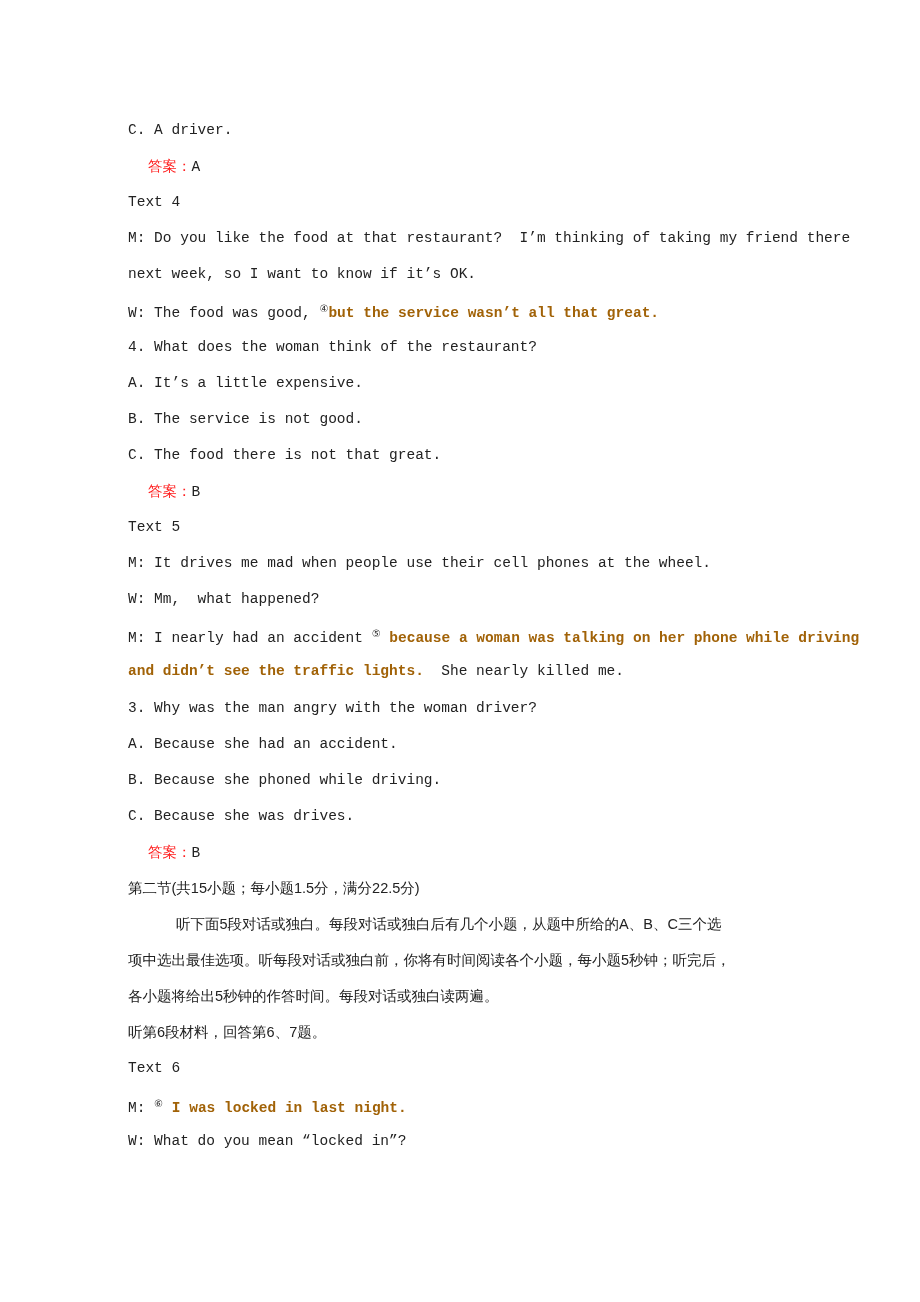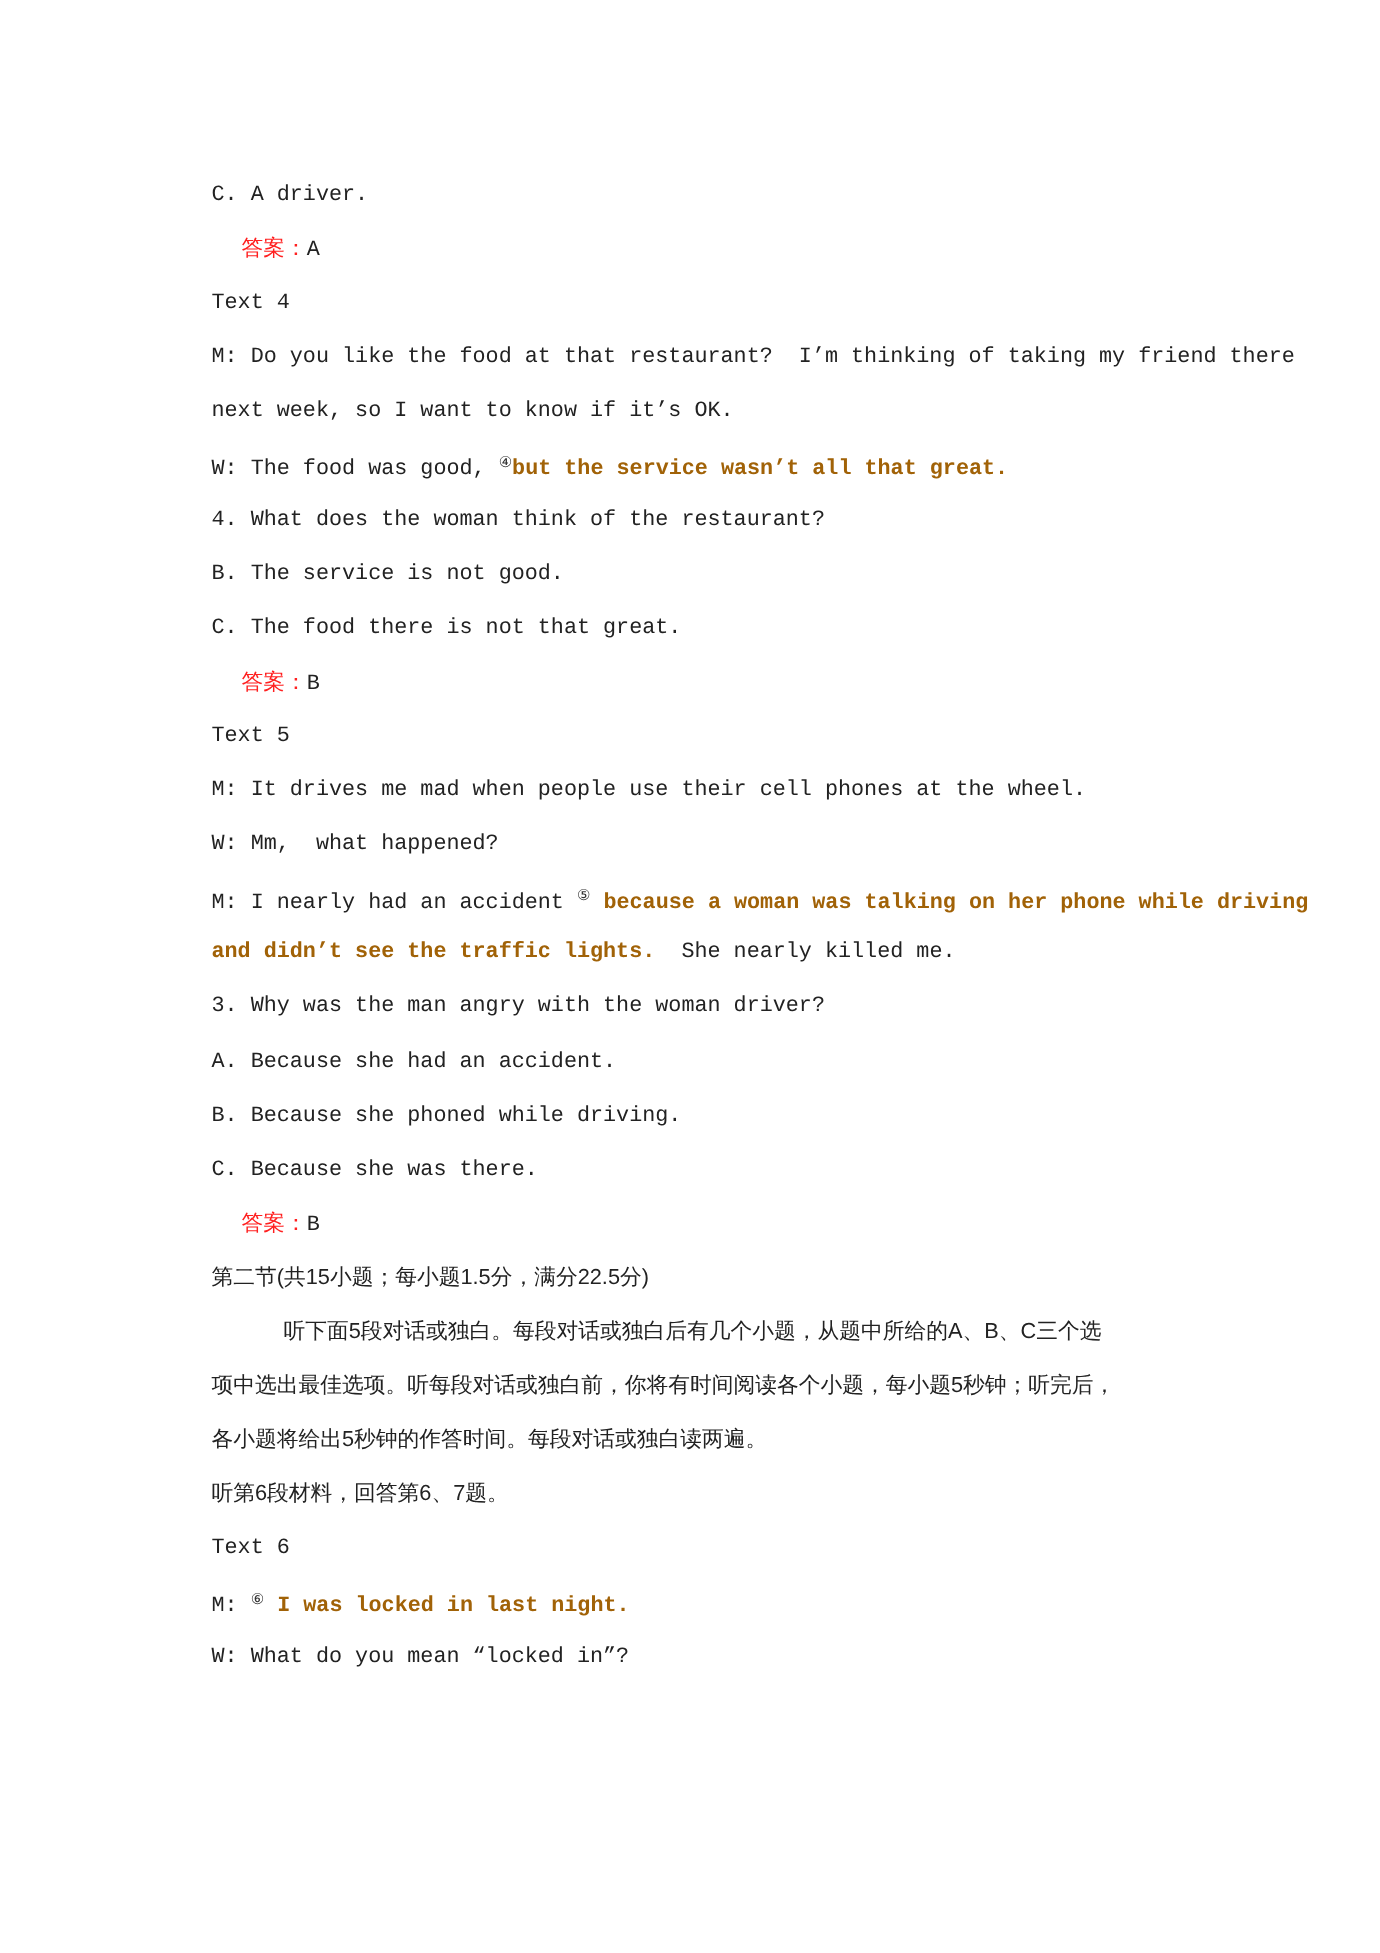--- a/index.html
+++ b/index.html
@@ -11,21 +11,21 @@
       width: 920px;
       height: 1302px;
       position: relative;
       overflow: hidden;
       color: #222222;
       font-family: "Liberation Mono", "DejaVu Sans Mono", monospace;
       font-size: 14.5px;
     }
     .page {
       position: absolute;
-      left: 141px;
+      left: 128px;
       top: 119px;
       width: 700px;
     }
     .line {
       height: 36.1px;
       line-height: 22px;
       white-space: pre;
       letter-spacing: 0px;
     }
     .zh {
@@ -61,36 +61,37 @@
   <div class="line"><span class="zh red">答案：</span><span>A</span></div>
 
   <div class="line">Text 4</div>
 
   <div class="line">M: Do you like the food at that restaurant?  I’m thinking of taking my friend there</div>
   <div class="line">next week, so I want to know if it’s OK.</div>
 
   <div class="line"><span>W: The food was good, </span><span class="circ">④</span><span class="bold">but the service wasn’t all that great.</span></div>
 
   <div class="line">4. What does the woman think of the restaurant?</div>
+  <div class="line">A. It’s a little expensive.</div>
   <div class="line">B. The service is not good.</div>
   <div class="line">C. The food there is not that great.</div>
 
   <div class="line"><span class="zh red">答案：</span><span>B</span></div>
 
   <div class="line">Text 5</div>
   <div class="line">M: It drives me mad when people use their cell phones at the wheel.</div>
   <div class="line">W: Mm,  what happened?</div>
 
   <div class="line"><span>M: I nearly had an accident </span><span class="circ">⑤</span><span class="bold"> because a woman was talking on her phone while driving</span></div>
   <div class="line"><span class="bold">and didn’t see the traffic lights.</span><span>  She nearly killed me.</span></div>
 
   <div class="line">3. Why was the man angry with the woman driver?</div>
   <div class="line">A. Because she had an accident.</div>
   <div class="line">B. Because she phoned while driving.</div>
-  <div class="line">C. Because she was there.</div>
+  <div class="line">C. Because she was drives.</div>
 
   <div class="line"><span class="zh red">答案：</span><span>B</span></div>
 
   <div class="line section-line">第二节(共15小题；每小题1.5分，满分22.5分)</div>
   <div class="line section-line indent">听下面5段对话或独白。每段对话或独白后有几个小题，从题中所给的A、B、C三个选</div>
   <div class="line section-line">项中选出最佳选项。听每段对话或独白前，你将有时间阅读各个小题，每小题5秒钟；听完后，</div>
   <div class="line section-line">各小题将给出5秒钟的作答时间。每段对话或独白读两遍。</div>
   <div class="line section-line">听第6段材料，回答第6、7题。</div>
 
   <div class="line">Text 6</div>

